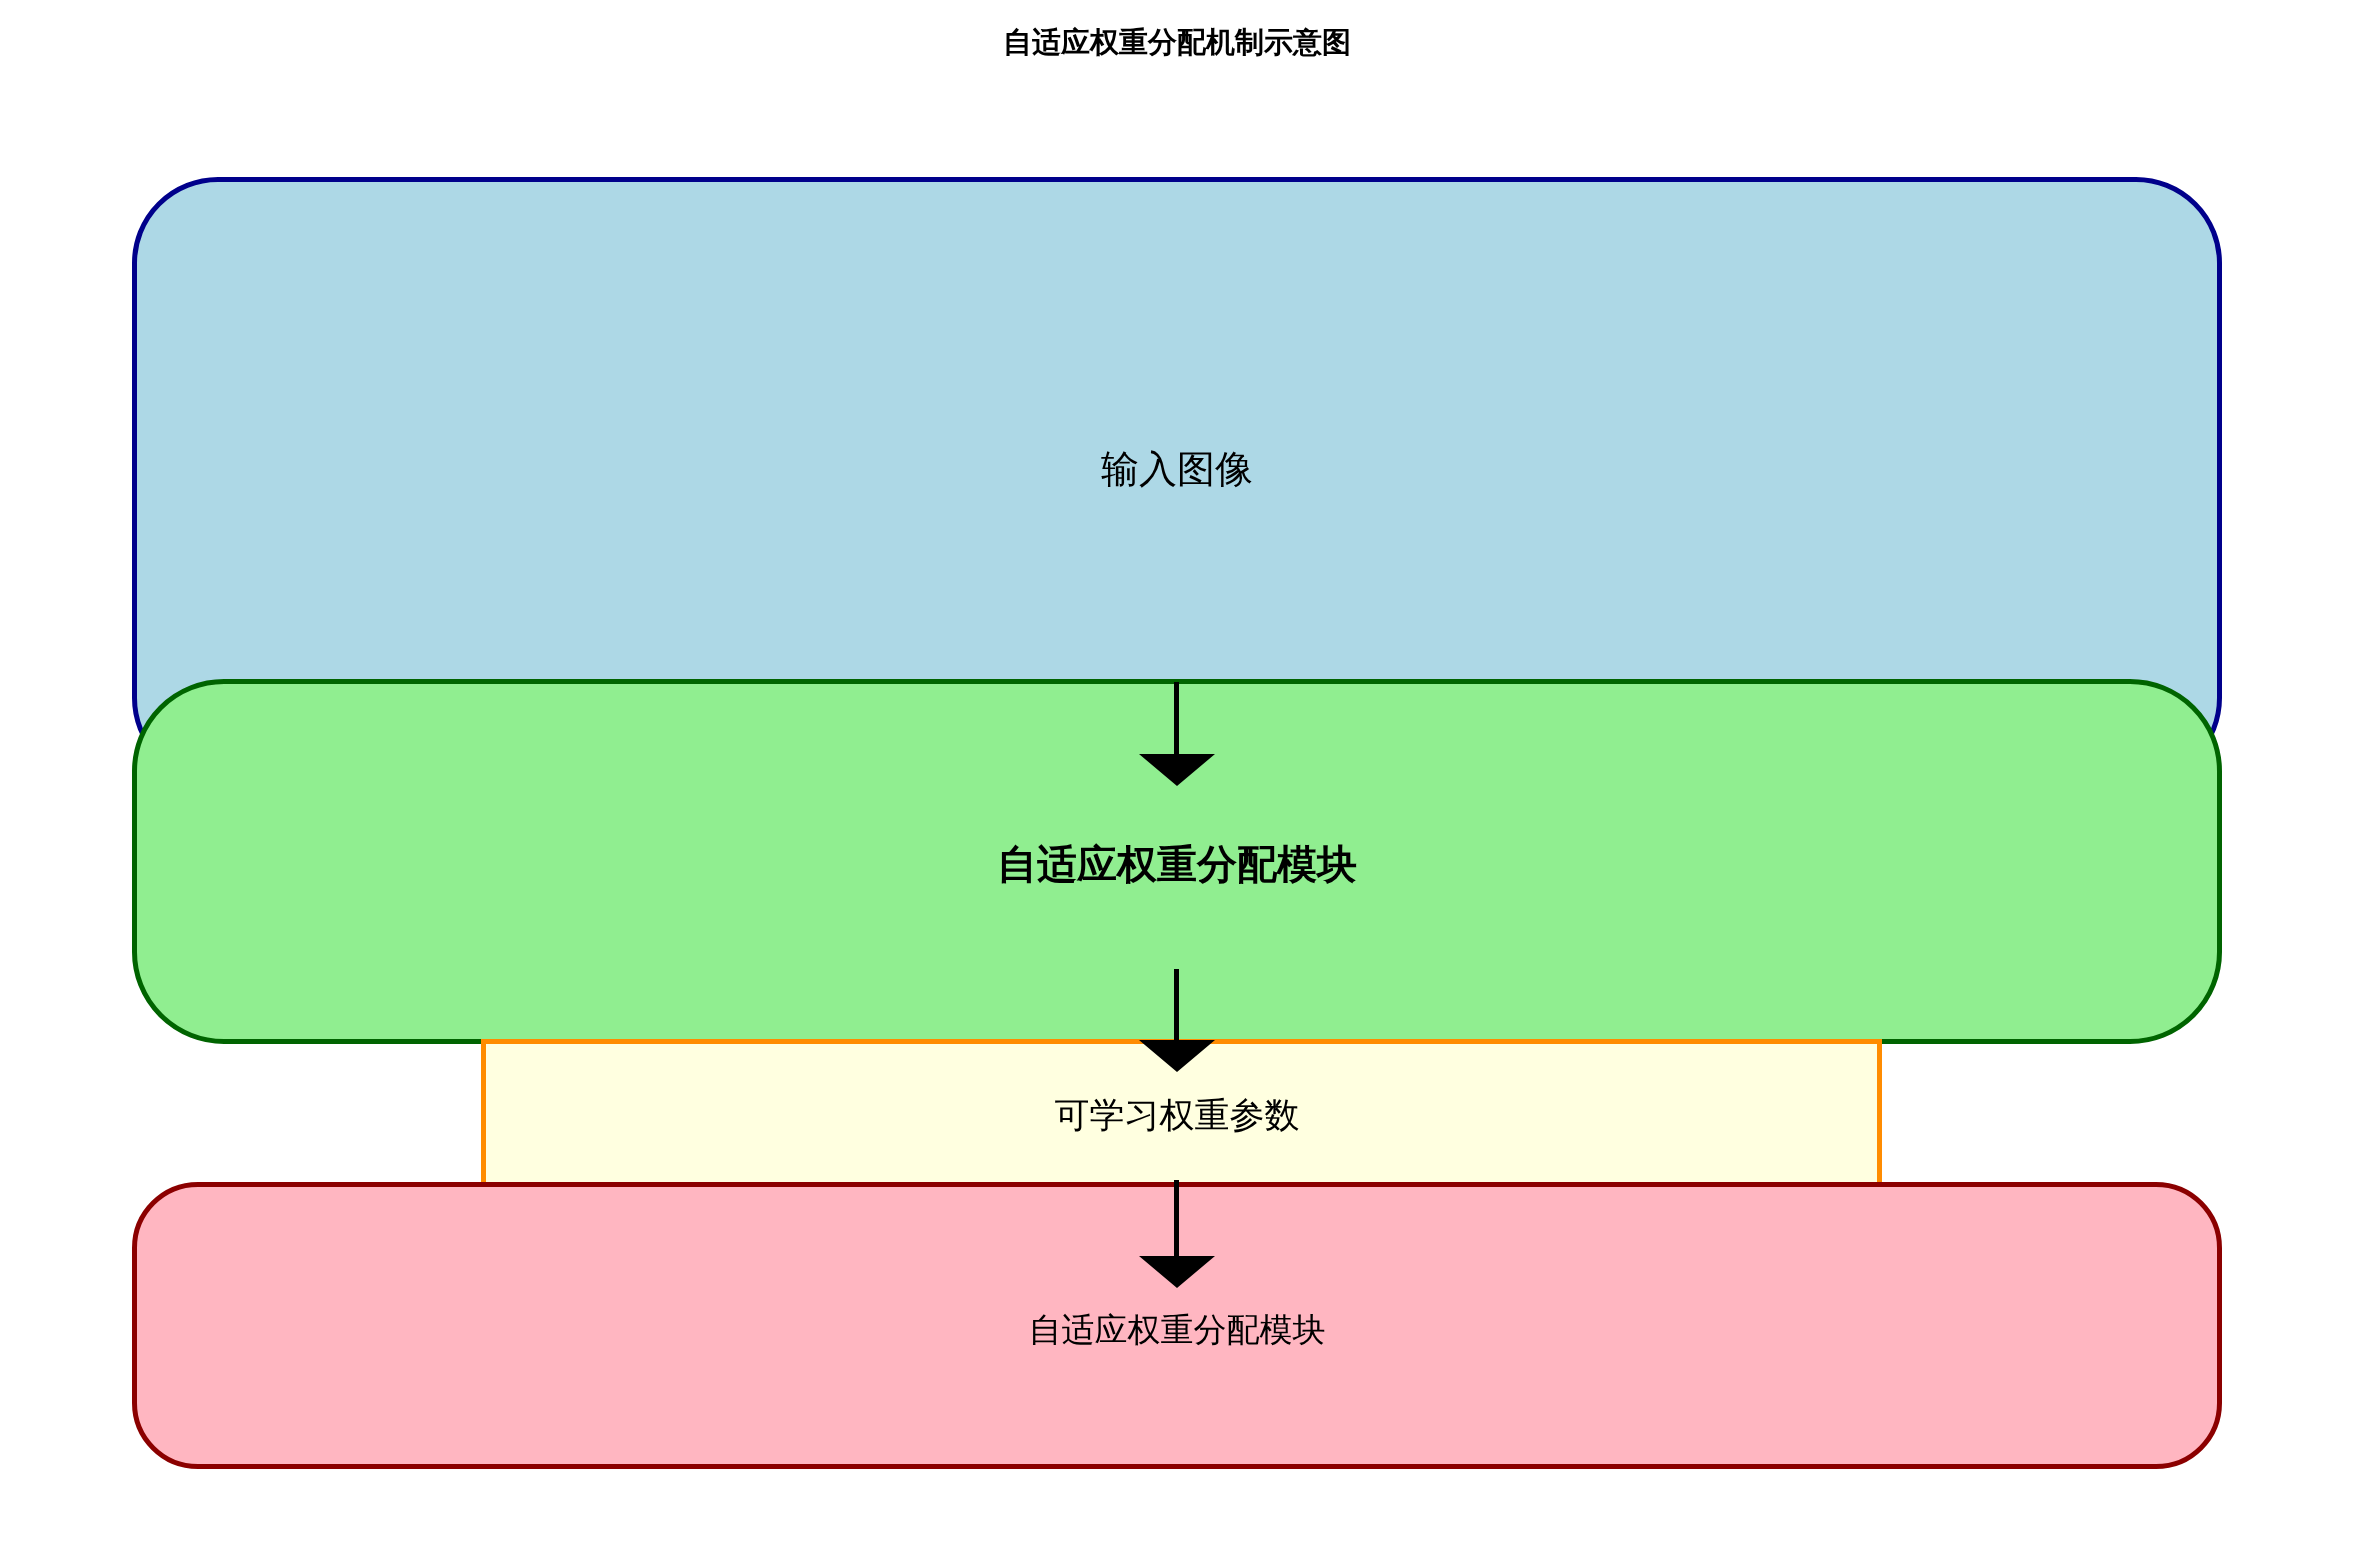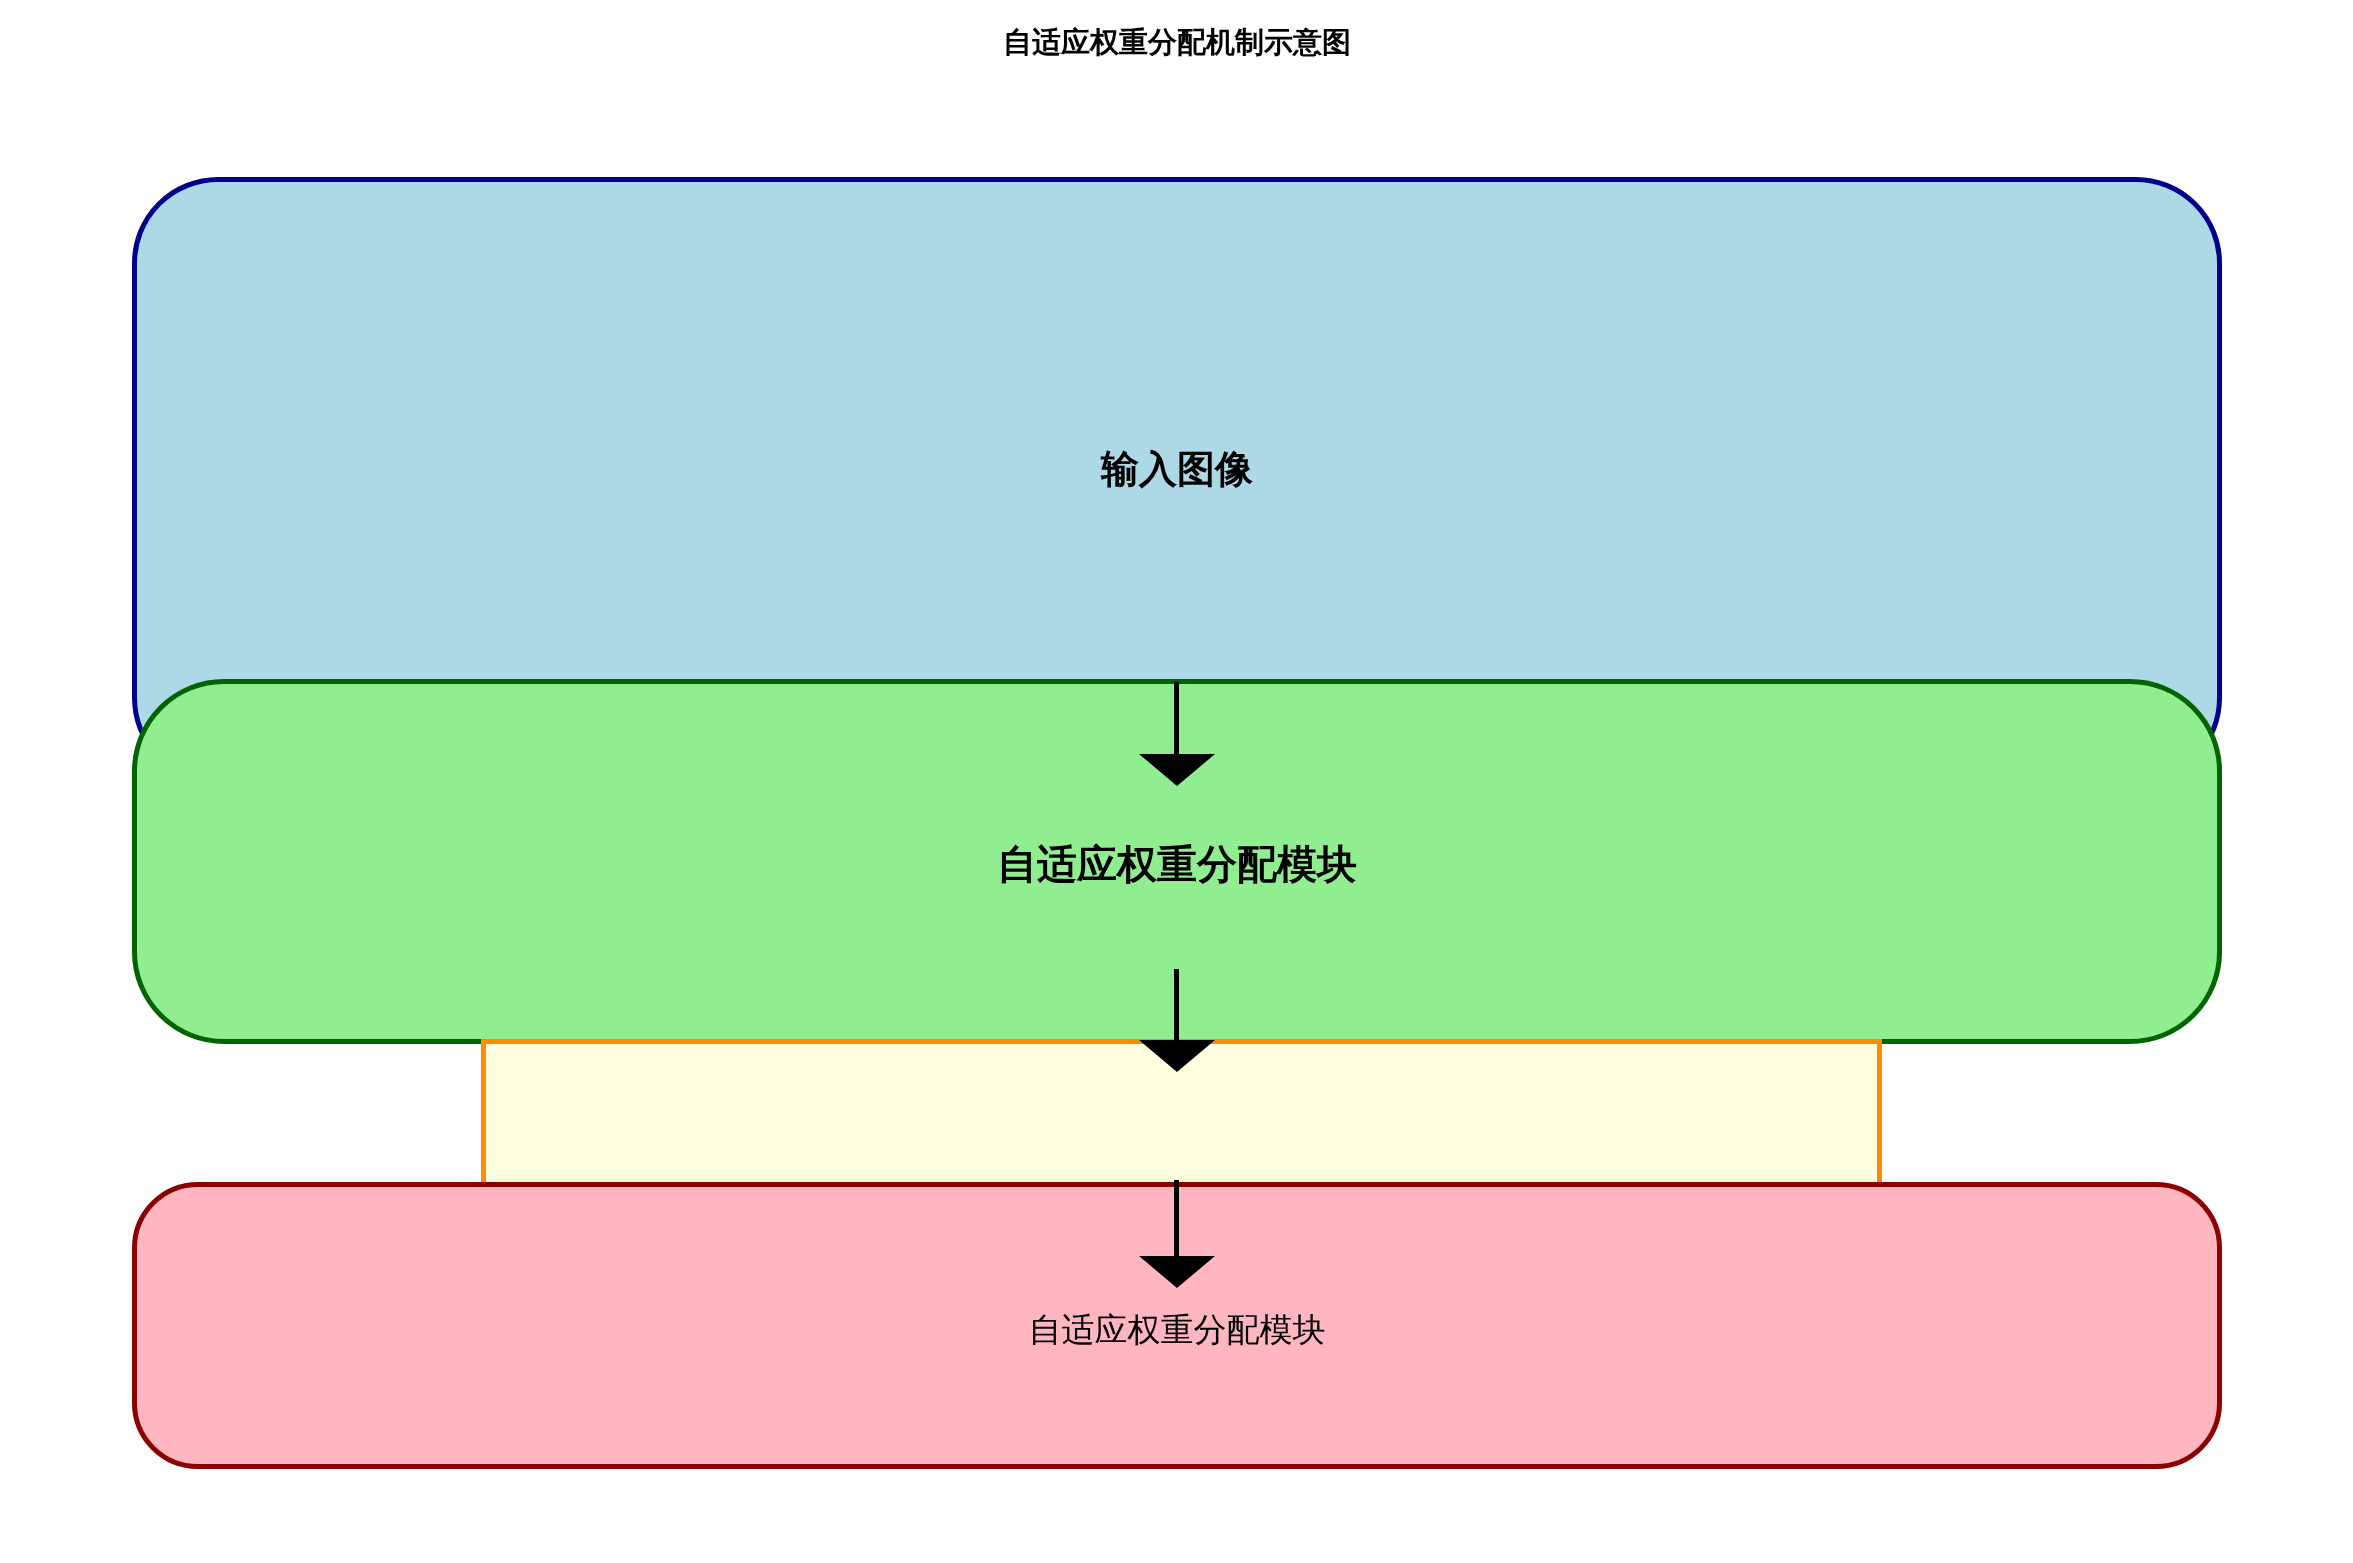--- a/index.html
+++ b/index.html
@@ -6,21 +6,21 @@
   body{font-family:"Liberation Sans","DejaVu Sans",sans-serif;}
   .canvas{position:relative;width:2354px;height:1564px;overflow:hidden;}
   .title{position:absolute;left:0;right:0;top:18.5px;text-align:center;
          font-size:29px;font-weight:bold;line-height:47px;}
   .box{position:absolute;box-sizing:border-box;border-style:solid;border-width:5.3px;}
   .box-input {left:132px;top:177px;width:2090px;height:607px;border-radius:86px;}
   .box-module{left:132px;top:679px;width:2090px;height:365px;border-radius:92px;}
   .box-params{left:481px;top:1039px;width:1401px;height:181px;border-radius:0;}
   .box-output{left:132px;top:1182px;width:2090px;height:287px;border-radius:66px;}
   .label{position:absolute;left:0;right:0;text-align:center;}
-  .label-input {top:448px;font-size:38px;font-weight:bold;line-height:42px;}
+  .label-input {top:448px;font-size:38px;font-weight:normal;line-height:42px;}
   .label-module{top:842px;font-size:40px;font-weight:bold;line-height:44px;}
   .label-params{top:1096px;font-size:35px;line-height:38px;}
   .label-output{top:1311px;font-size:33px;line-height:37px;}
   .features{position:absolute;left:137px;top:320px;}
   .features-heading{font-size:30px;font-weight:bold;line-height:37px;margin-bottom:2.6px;}
   .features-item{font-size:26px;line-height:42px;}
   .arrow{position:absolute;}
   .shaft{position:absolute;left:1174px;width:5.3px;}
   .shaft-1{top:682px;height:72px;}
   .shaft-2{top:969px;height:71px;}
@@ -40,20 +40,21 @@
   <div class="title">自适应权重分配机制示意图</div>
 
   <div class="box box-input" style="background-color: rgb(173, 216, 230); border-color: rgb(0, 0, 139);"></div>
   <div class="box box-module" style="background-color: rgb(144, 238, 144); border-color: rgb(0, 100, 0);"></div>
   <div class="box box-params" style="background-color: rgb(255, 255, 224); border-color: rgb(255, 140, 0);"></div>
   <div class="box box-output" style="background-color: rgb(255, 182, 193); border-color: rgb(139, 0, 0);"></div>
 
 
   <div class="label label-input">输入图像</div>
   <div class="label label-module">自适应权重分配模块</div>
+  <div class="label label-params">可学习权重参数</div>
   <div class="label label-output">自适应权重分配模块</div>
 
   <div class="arrow">
     <div class="shaft shaft-1" style="background-color: rgb(0, 0, 0);"></div>
     <div class="head head-1" style="border-top-color: rgb(0, 0, 0);"></div>
   </div>
   <div class="arrow">
     <div class="shaft shaft-2" style="background-color: rgb(0, 0, 0);"></div>
     <div class="head head-2" style="border-top-color: rgb(0, 0, 0);"></div>
   </div>

